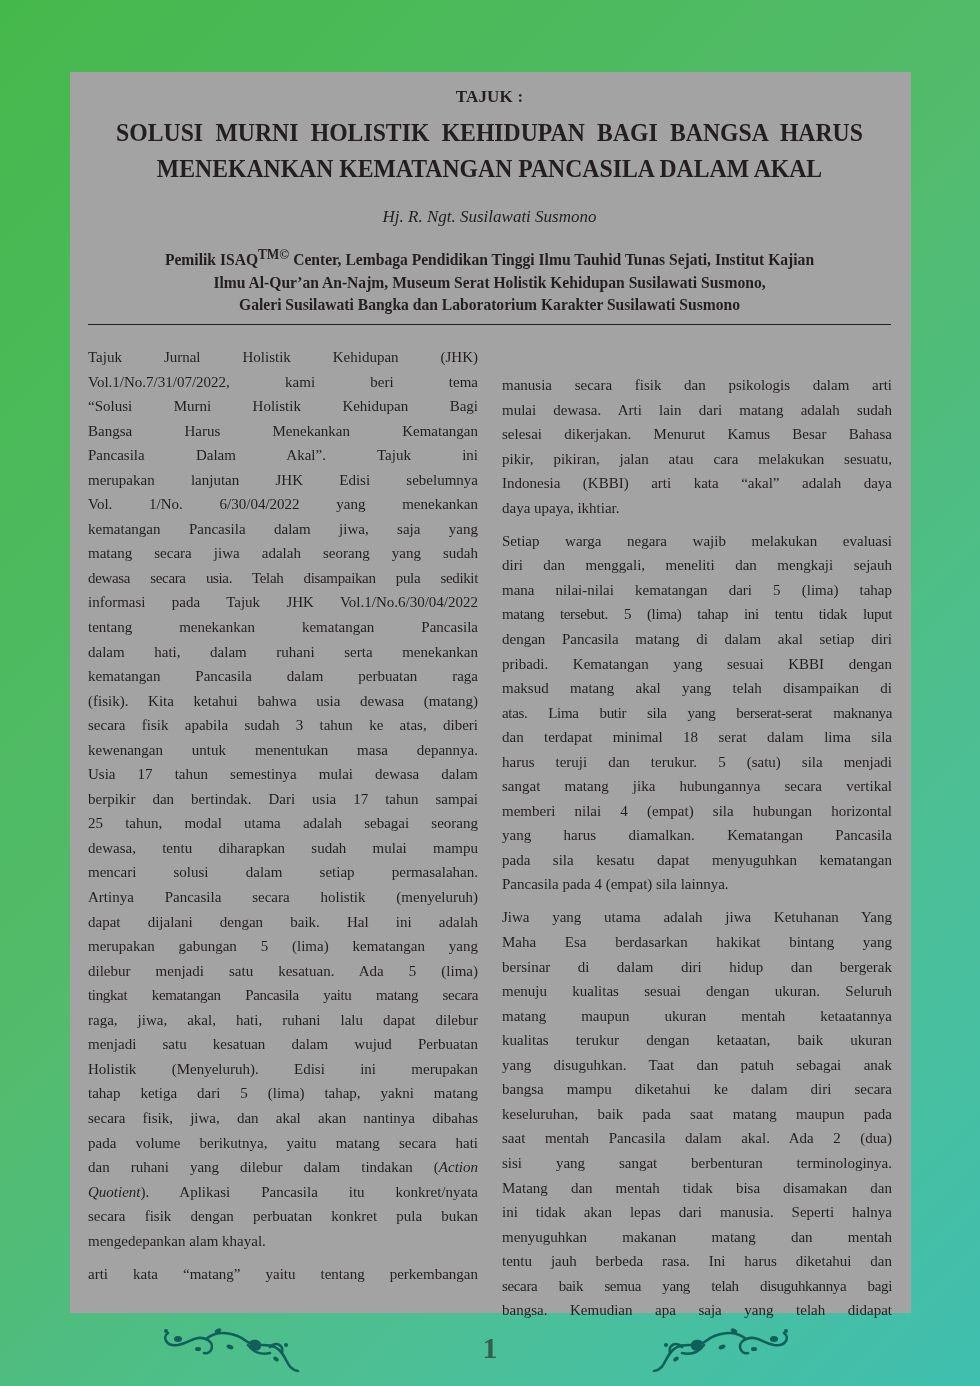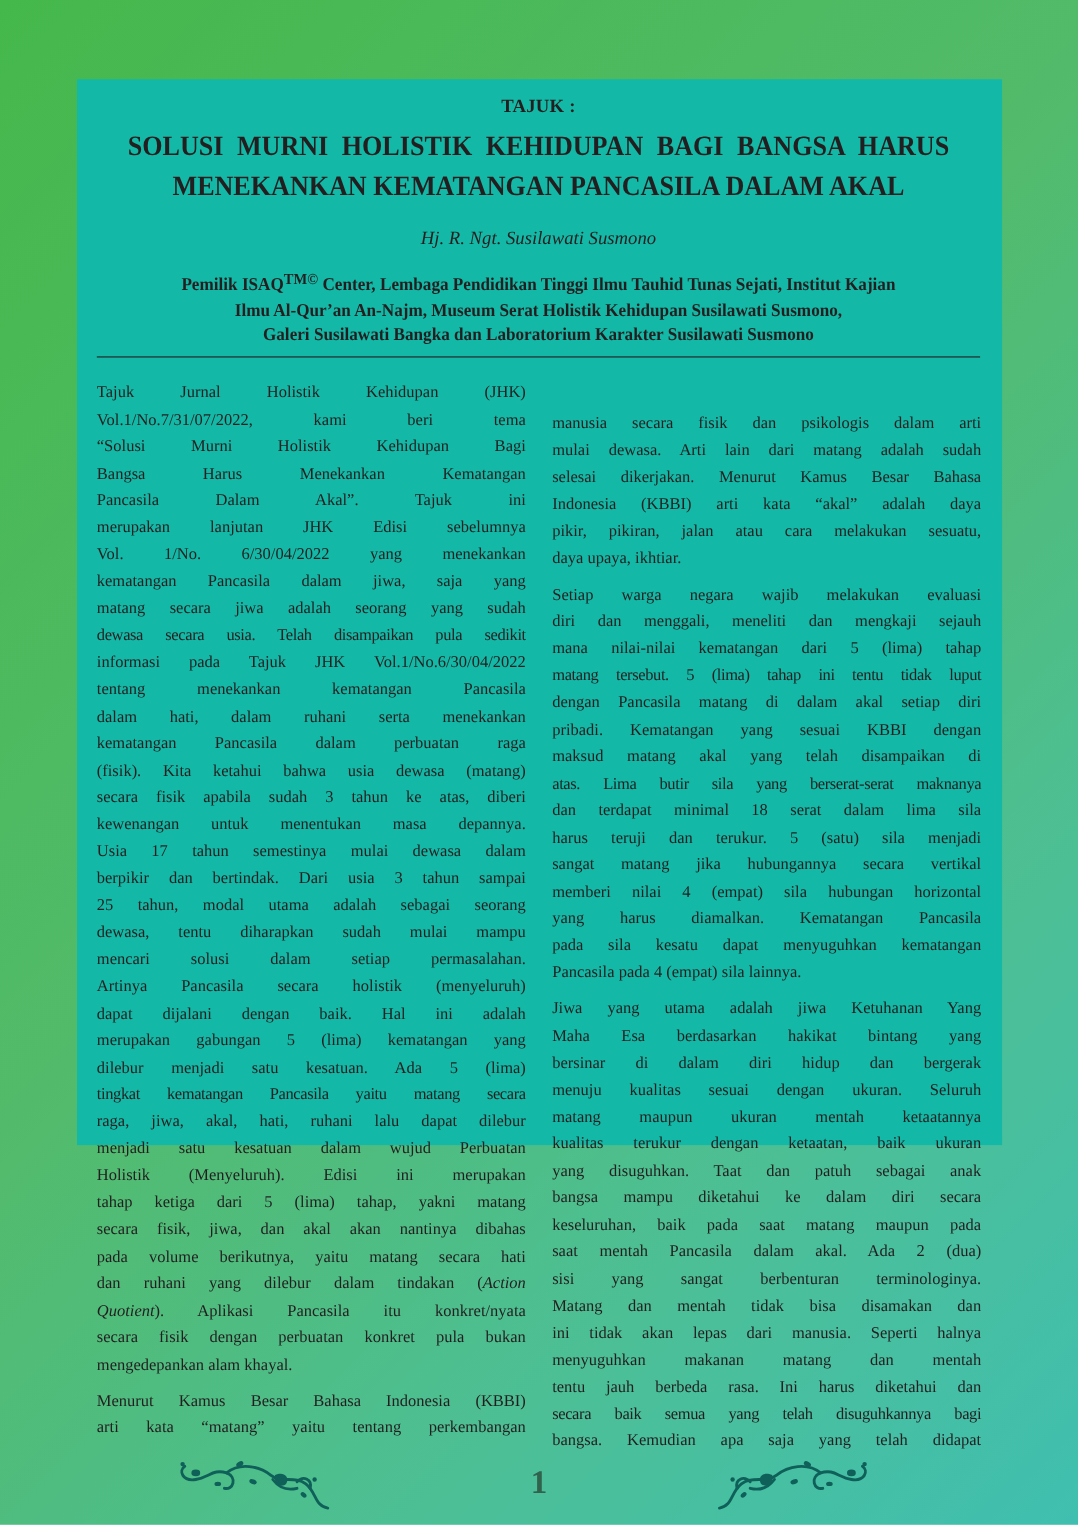--- a/index.html
+++ b/index.html
@@ -3,22 +3,22 @@
 <meta charset="utf-8">
 <style>
   html, body { margin: 0; padding: 0; }
   body {
     width: 980px; height: 1386px; position: relative; overflow: hidden;
     background: linear-gradient(135deg, #45b84b 0%, #52bb6c 45%, #4cbf96 75%, #40bfb0 100%);
     font-family: "Liberation Serif", "DejaVu Serif", serif;
     color: #231f20;
   }
   .page {
-    position: absolute; left: 70px; top: 72px; width: 841px; height: 969px;
-    background: #14b8a6;
+    position: absolute; left: 70px; top: 72px; width: 841px; height: 1241px;
+    background: #a3a3a3;
   }
   .header { position: absolute; left: 18px; right: 20px; top: 0; text-align: center; }
   .kicker {
     position: absolute; left: 0; right: 0; top: 15px;
     font-weight: bold; font-size: 17px; letter-spacing: 0.2px;
   }
   .title {
     position: absolute; left: 0; right: 0; top: 43px;
     font-weight: bold; font-size: 25.5px; line-height: 36px;
     transform: scaleX(0.93); transform-origin: center top;
@@ -92,53 +92,52 @@
       <span class="ln">matang secara jiwa adalah seorang yang sudah</span>
       <span class="ln tight">dewasa secara usia. Telah disampaikan pula sedikit</span>
       <span class="ln">informasi pada Tajuk JHK Vol.1/No.6/30/04/2022</span>
       <span class="ln">tentang menekankan kematangan Pancasila</span>
       <span class="ln">dalam hati, dalam ruhani serta menekankan</span>
       <span class="ln">kematangan Pancasila dalam perbuatan raga</span>
       <span class="ln">(fisik). Kita ketahui bahwa usia dewasa (matang)</span>
       <span class="ln">secara fisik apabila sudah 3 tahun ke atas, diberi</span>
       <span class="ln">kewenangan untuk menentukan masa depannya.</span>
       <span class="ln">Usia 17 tahun semestinya mulai dewasa dalam</span>
-      <span class="ln">berpikir dan bertindak. Dari usia 3 tahun sampai</span>
+      <span class="ln">berpikir dan bertindak. Dari usia 17 tahun sampai</span>
       <span class="ln">25 tahun, modal utama adalah sebagai seorang</span>
       <span class="ln">dewasa, tentu diharapkan sudah mulai mampu</span>
       <span class="ln">mencari solusi dalam setiap permasalahan.</span>
       <span class="ln">Artinya Pancasila secara holistik (menyeluruh)</span>
       <span class="ln">dapat dijalani dengan baik. Hal ini adalah</span>
       <span class="ln">merupakan gabungan 5 (lima) kematangan yang</span>
       <span class="ln">dilebur menjadi satu kesatuan. Ada 5 (lima)</span>
       <span class="ln tight">tingkat kematangan Pancasila yaitu matang secara</span>
       <span class="ln">raga, jiwa, akal, hati, ruhani lalu dapat dilebur</span>
       <span class="ln">menjadi satu kesatuan dalam wujud Perbuatan</span>
       <span class="ln">Holistik (Menyeluruh). Edisi ini merupakan</span>
       <span class="ln">tahap ketiga dari 5 (lima) tahap, yakni matang</span>
       <span class="ln">secara fisik, jiwa, dan akal akan nantinya dibahas</span>
       <span class="ln">pada volume berikutnya, yaitu matang secara hati</span>
       <span class="ln"><span>dan ruhani yang dilebur dalam tindakan (</span><em>Action</em></span>
       <span class="ln"><em>Quotient</em><span>). Aplikasi Pancasila itu konkret/nyata</span></span>
       <span class="ln">secara fisik dengan perbuatan konkret pula bukan</span>
       <span class="ln last">mengedepankan alam khayal.</span>
     </p>
     <p>
-      <span class="ln">Menurut Kamus Besar Bahasa Indonesia (KBBI)</span>
       <span class="ln">arti kata “matang” yaitu tentang perkembangan</span>
     </p>
   </div>
 
   <div class="col right">
     <p>
       <span class="ln">manusia secara fisik dan psikologis dalam arti</span>
       <span class="ln">mulai dewasa. Arti lain dari matang adalah sudah</span>
       <span class="ln">selesai dikerjakan. Menurut Kamus Besar Bahasa</span>
+      <span class="ln">pikir, pikiran, jalan atau cara melakukan sesuatu,</span>
       <span class="ln">Indonesia (KBBI) arti kata “akal” adalah daya</span>
-      <span class="ln">pikir, pikiran, jalan atau cara melakukan sesuatu,</span>
       <span class="ln last">daya upaya, ikhtiar.</span>
     </p>
     <p>
       <span class="ln">Setiap warga negara wajib melakukan evaluasi</span>
       <span class="ln">diri dan menggali, meneliti dan mengkaji sejauh</span>
       <span class="ln">mana nilai-nilai kematangan dari 5 (lima) tahap</span>
       <span class="ln tight">matang tersebut. 5 (lima) tahap ini tentu tidak luput</span>
       <span class="ln">dengan Pancasila matang di dalam akal setiap diri</span>
       <span class="ln">pribadi. Kematangan yang sesuai KBBI dengan</span>
       <span class="ln">maksud matang akal yang telah disampaikan di</span>

